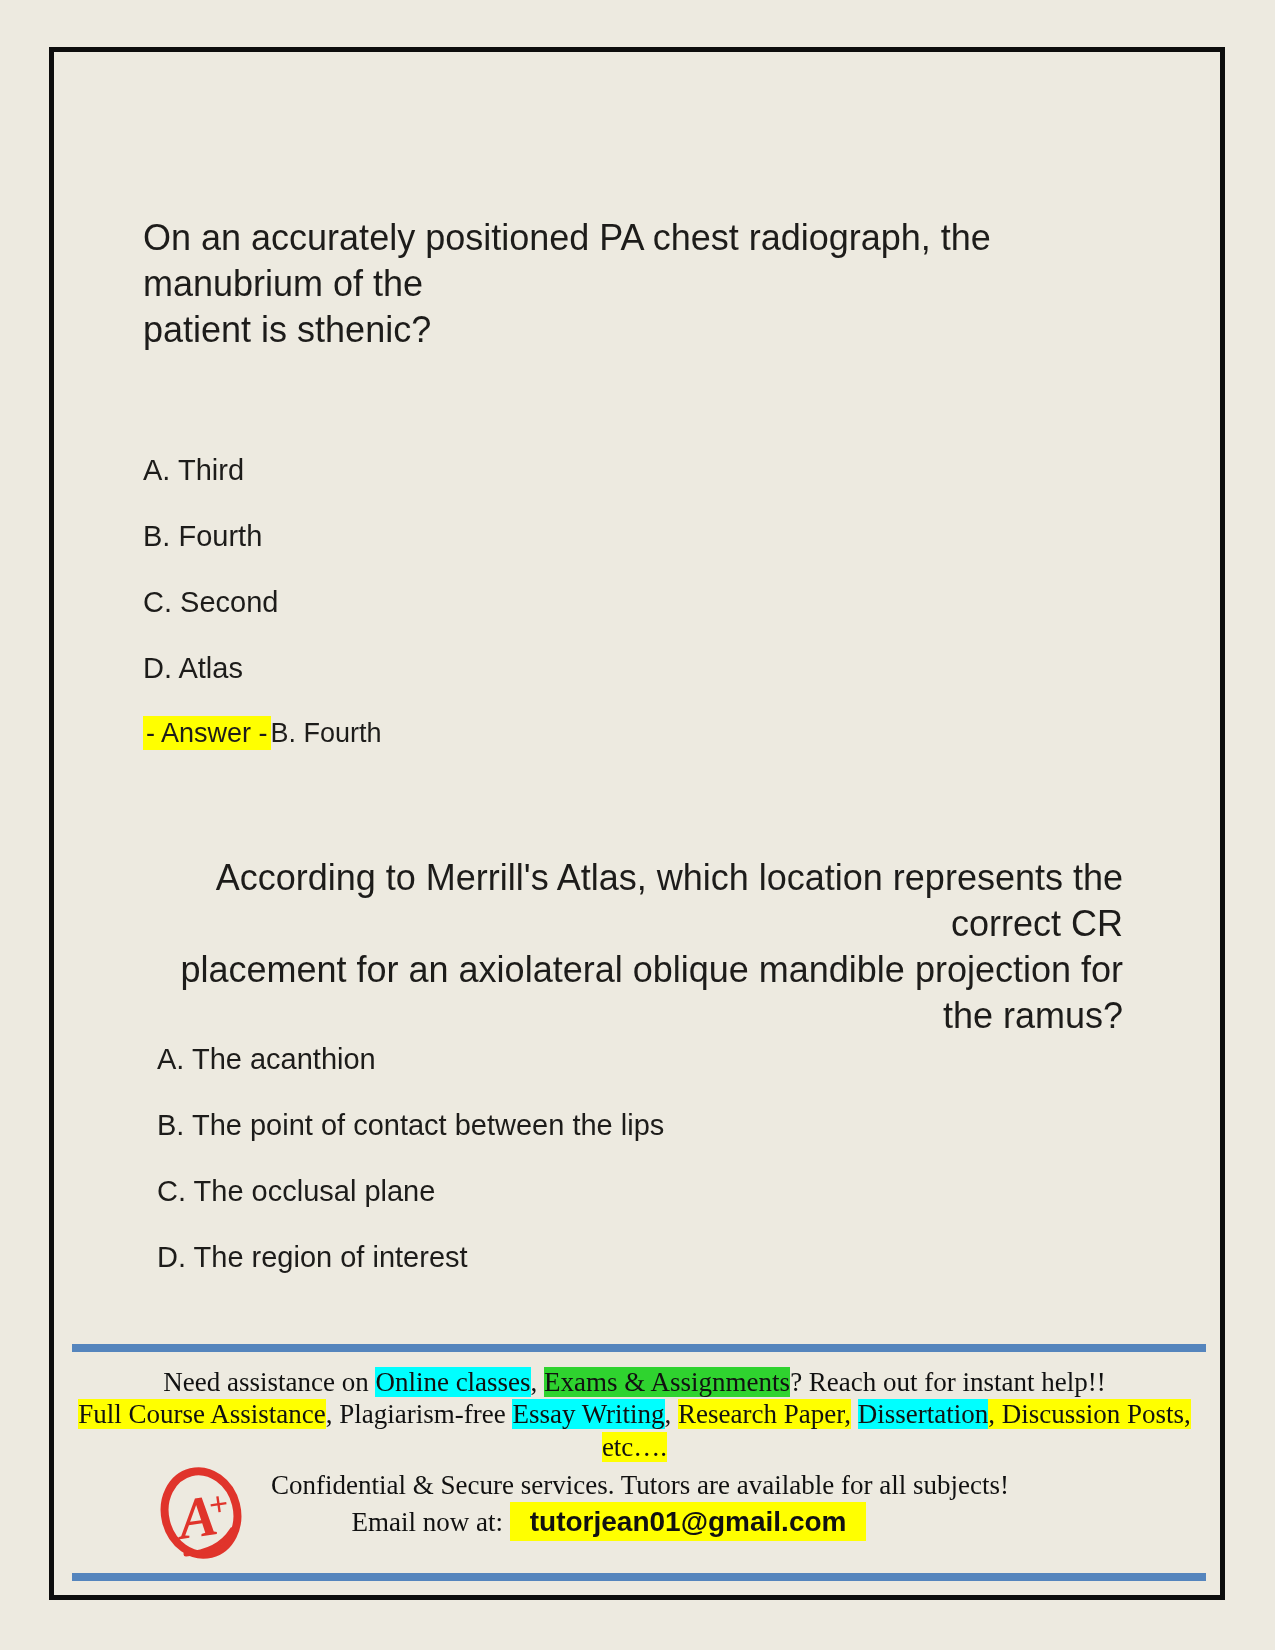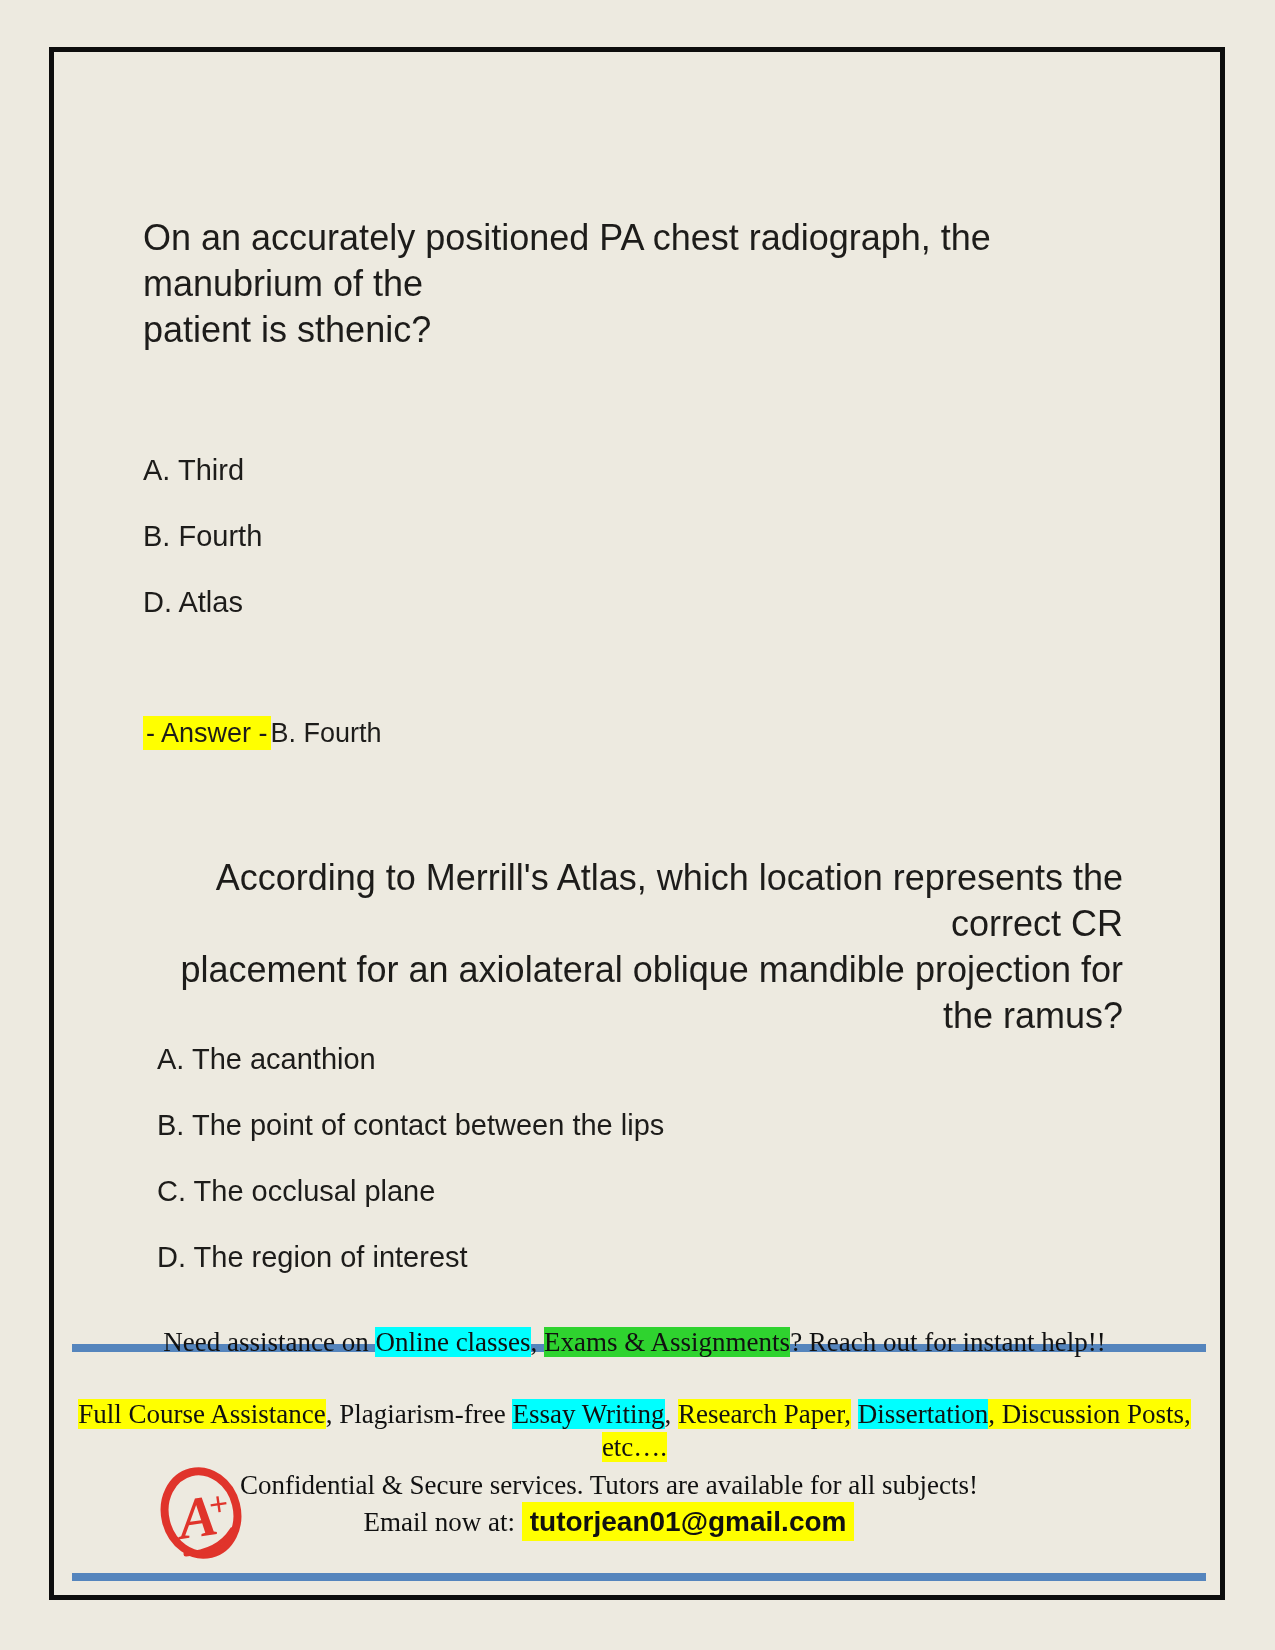--- a/index.html
+++ b/index.html
@@ -25,37 +25,38 @@
   .hl-yellow{background:#ffff00;}
   .hl-cyan{background:#00ffff;}
   .hl-green{background:#2fd32f;}
   .hl-pad{padding:2px 3px;}
   .divider{left:72px;width:1134px;height:8px;background:#5585bd;}
   .serifline{left:49px;width:1171px;text-align:center;font-family:"Liberation Serif", serif;font-size:27px;line-height:33px;color:#111;}
   .centerblock{left:49px;width:1120px;text-align:center;font-family:"Liberation Serif", serif;font-size:27px;line-height:33px;color:#111;}
   .email-addr{
     font-family:"Liberation Sans", sans-serif;
     font-weight:bold;font-size:28px;
-    background:#ffff00;padding:4px 8px;
+    background:#ffff00;padding:4px 20px;
   }
   .logo{left:156px;top:1466px;width:90px;height:96px;}
 </style>
 </head>
 <body>
 
 <div class="frame"></div>
 
 <div class="abs qtext" style="top:215px;">
   <div>On an accurately positioned PA chest radiograph, the manubrium of the</div>
   <div>patient is sthenic?</div>
 </div>
 
 <div class="abs opts" style="top:437px;">
   <div class="opt">A. Third</div>
   <div class="opt">B. Fourth</div>
+  <div class="opt">C. Second</div>
   <div class="opt">D. Atlas</div>
 </div>
 
 <div class="abs answer-line" style="top:717px;">
   <span class="hl-yellow hl-pad">- Answer -</span><span>B. Fourth</span>
 </div>
 
 <div class="abs qtext" style="top:855px;text-align:right;">
   <div>According to Merrill's Atlas, which location represents the correct CR</div>
   <div>placement for an axiolateral oblique mandible projection for the ramus?</div>
@@ -63,41 +64,41 @@
 
 <div class="abs opts" style="top:1026px;margin-left:14px;">
   <div class="opt">A. The acanthion</div>
   <div class="opt">B. The point of contact between the lips</div>
   <div class="opt">C. The occlusal plane</div>
   <div class="opt">D. The region of interest</div>
 </div>
 
 <div class="abs divider" style="top:1344px;"></div>
 
-<div class="abs serifline" style="top:1326px;">
+<div class="abs serifline" style="top:1366px;">
   <span>Need assistance on </span><span class="hl-cyan">Online classes</span><span>, </span><span class="hl-green">Exams &amp; Assignments</span><span>? Reach out for instant help!!</span>
 </div>
 
 <div class="abs serifline" style="top:1398px;">
   <span class="hl-yellow">Full Course Assistance</span><span>, Plagiarism-free </span><span class="hl-cyan">Essay Writing</span><span>, </span><span class="hl-yellow">Research Paper,</span><span> </span><span class="hl-cyan">Dissertation</span><span class="hl-yellow">, Discussion Posts, etc….</span>
 </div>
 
 <div class="abs logo">
   <svg width="90" height="96" viewBox="0 0 90 96">
     <g fill="none" stroke="#e0342b" stroke-linecap="round">
       <ellipse cx="45" cy="47" rx="36" ry="42" stroke-width="8" transform="rotate(-14 45 47)"></ellipse>
       <path d="M 30 88 Q 62 86 76 64" stroke-width="5"></path>
     </g>
     <g fill="#e0342b" transform="rotate(-8 45 48)">
       <text x="22" y="70" font-family="Liberation Serif, serif" font-style="italic" font-weight="bold" font-size="58">A</text>
       <text x="54" y="52" font-family="Liberation Serif, serif" font-weight="bold" font-size="34">+</text>
     </g>
   </svg>
 </div>
 
-<div class="abs centerblock" style="top:1469px;">Confidential &amp; Secure services. Tutors are available for all subjects!</div>
+<div class="abs centerblock" style="top:1469px;padding-left:31px;">Confidential &amp; Secure services. Tutors are available for all subjects!</div>
 
 <div class="abs centerblock" style="top:1505px;">
   <span>Email now at:</span>
   <span class="email-addr">tutorjean01@gmail.com</span>
 </div>
 
 <div class="abs divider" style="top:1573px;"></div>
 
 </body></html>

